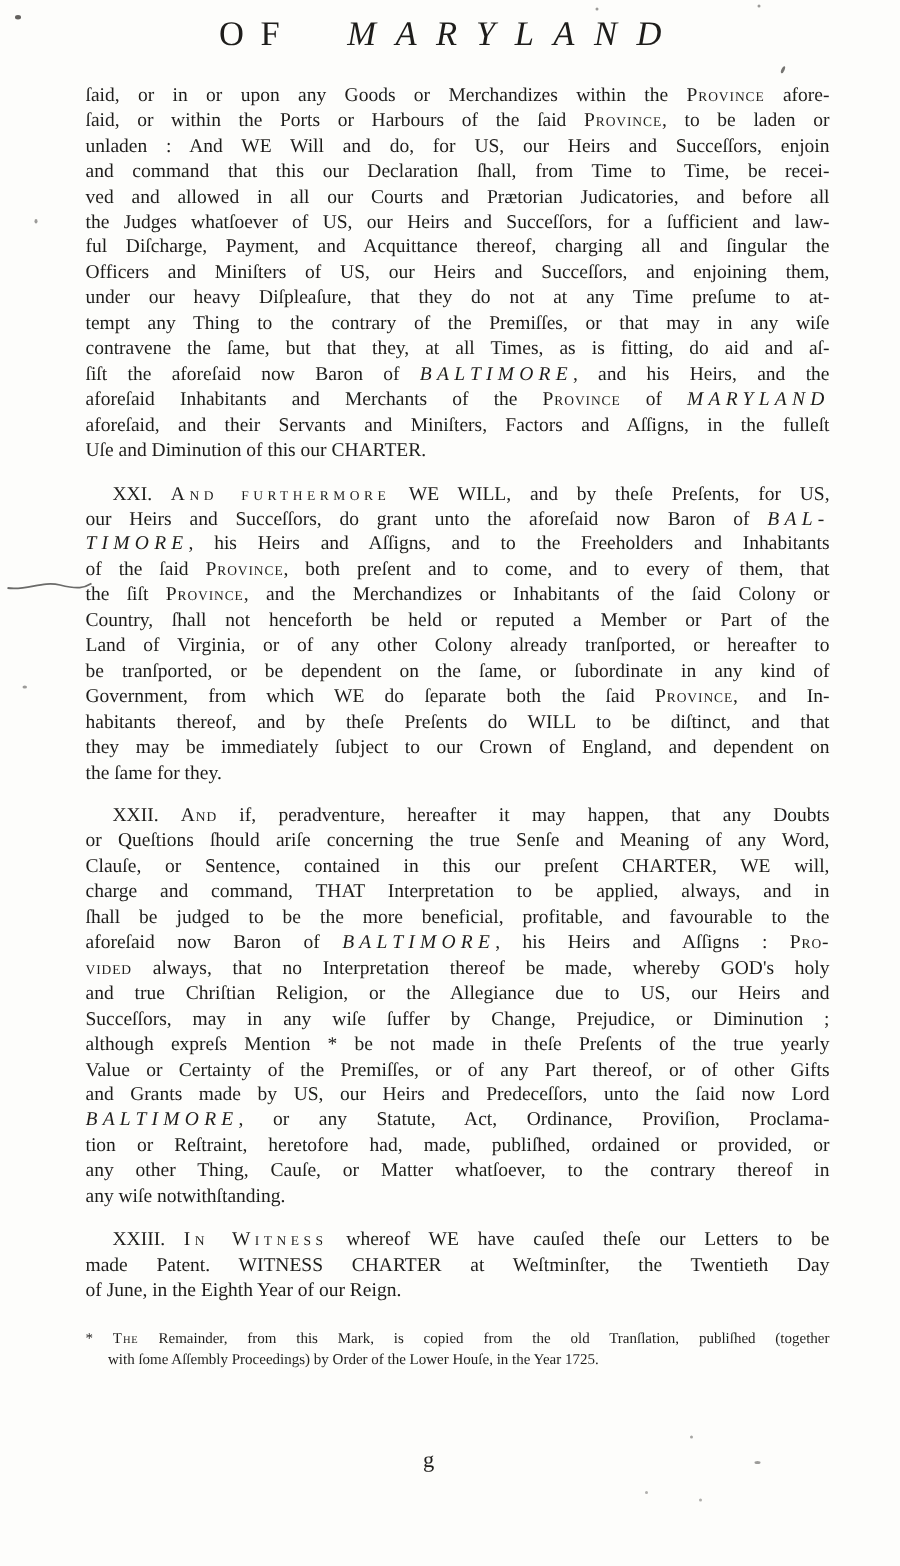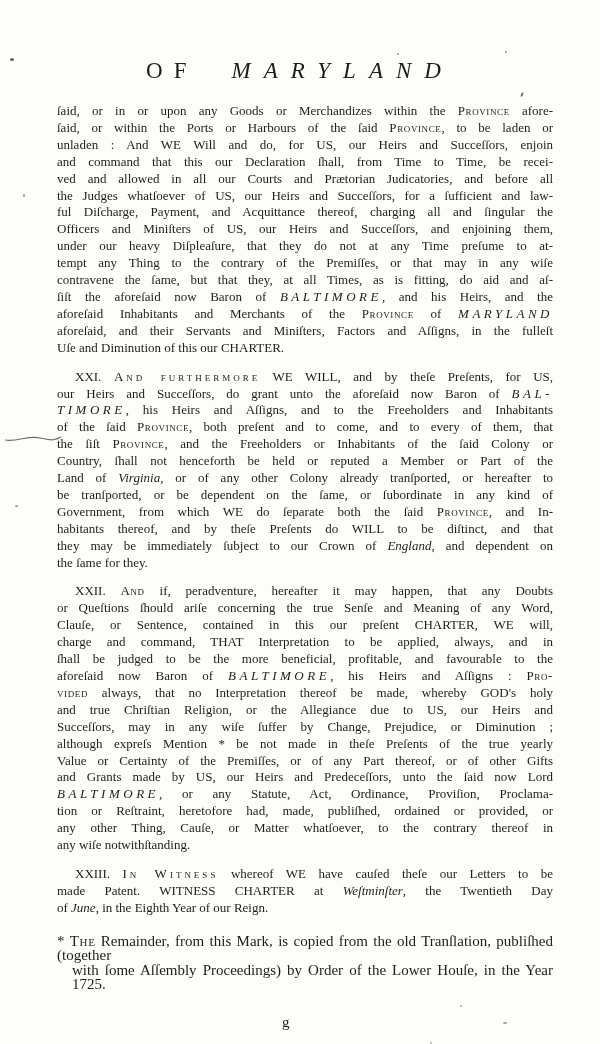--- a/index.html
+++ b/index.html
@@ -5,21 +5,21 @@
 <style>
   html,body { margin:0; padding:0; }
   body {
     width:600px; height:1044px;
     background: var(--paper, #fdfdfb);
     color: var(--ink, #1e1d1b);
     font-family: "Liberation Serif", "DejaVu Serif", serif;
     position: relative;
     overflow: hidden;
   }
-  .page { position:absolute; inset:0;margin-top:48px; }
+  .page { position:absolute; inset:0; }
 
   
   .header {
     position:absolute; top:10px; left:0; width:600px;
     display:flex; justify-content:center; align-items:baseline; gap:34px;
     padding-right:14px;
   }
   .header .of {
     font-size:23px; letter-spacing:11px; font-weight:normal;
   }
@@ -33,27 +33,27 @@
     font-size:13px; line-height:16.9px;
   }
   .paragraph { margin:0; }
   .paragraph + .paragraph { margin-top:12px; }
   .line { text-align:justify; text-align-last:justify; }
   .line.last { text-align-last:left; }
   .line.indent { text-indent:18px; }
 
   .sc  { font-variant:small-caps; letter-spacing:0.6px; }
   .scw { font-variant:small-caps; letter-spacing:3px; }
-  .it  { font-style:italic; }
+  .it  { }
   .ic  { font-style:italic; letter-spacing:3.5px; }
 
   
   .footnote {
     margin-top:17px;
-    font-size:15px; line-height:14.5px;
+    font-size:10px; line-height:14.5px;
   }
   .footnote .line + .line { padding-left:15px; }
 
   
   .signature {
     position:absolute; left:282px; top:966px;
     font-size:15px;
   }
 
   
@@ -97,21 +97,21 @@
           <div class="line"><span>ſiſt the aforeſaid now Baron of </span><span class="ic">BALTIMORE</span><span>, and his Heirs, and the</span></div>
           <div class="line"><span>aforeſaid Inhabitants and Merchants of the </span><span class="sc">Province</span><span> of </span><span class="ic">MARYLAND</span></div>
           <div class="line"><span>aforeſaid, and their Servants and Miniſters, Factors and Aſſigns, in the fulleſt</span></div>
           <div class="line last"><span>Uſe and Diminution of this our CHARTER.</span></div>
         </div>
         <div class="paragraph">
           <div class="line indent"><span>XXI. </span><span class="scw">And furthermore</span><span> WE WILL, and by theſe Preſents, for US,</span></div>
           <div class="line"><span>our Heirs and Succeſſors, do grant unto the aforeſaid now Baron of </span><span class="ic">BAL-</span></div>
           <div class="line"><span class="ic">TIMORE</span><span>, his Heirs and Aſſigns, and to the Freeholders and Inhabitants</span></div>
           <div class="line"><span>of the ſaid </span><span class="sc">Province</span><span>, both preſent and to come, and to every of them, that</span></div>
-          <div class="line"><span>the ſiſt </span><span class="sc">Province</span><span>, and the Freeholders or Inhabitants of the ſaid Colony or</span></div>
+          <div class="line"><span>the ſiſt </span><span class="sc">Province</span><span>, and the Merchandizes or Inhabitants of the ſaid Colony or</span></div>
           <div class="line"><span>Country, ſhall not henceforth be held or reputed a Member or Part of the</span></div>
           <div class="line"><span>Land of </span><span class="it">Virginia</span><span>, or of any other Colony already tranſported, or hereafter to</span></div>
           <div class="line"><span>be tranſported, or be dependent on the ſame, or ſubordinate in any kind of</span></div>
           <div class="line"><span>Government, from which WE do ſeparate both the ſaid </span><span class="sc">Province</span><span>, and In-</span></div>
           <div class="line"><span>habitants thereof, and by theſe Preſents do WILL to be diſtinct, and that</span></div>
           <div class="line"><span>they may be immediately ſubject to our Crown of </span><span class="it">England</span><span>, and dependent on</span></div>
           <div class="line last"><span>the ſame for they.</span></div>
         </div>
         <div class="paragraph">
           <div class="line indent"><span>XXII. </span><span class="sc">And</span><span> if, peradventure, hereafter it may happen, that any Doubts</span></div>

